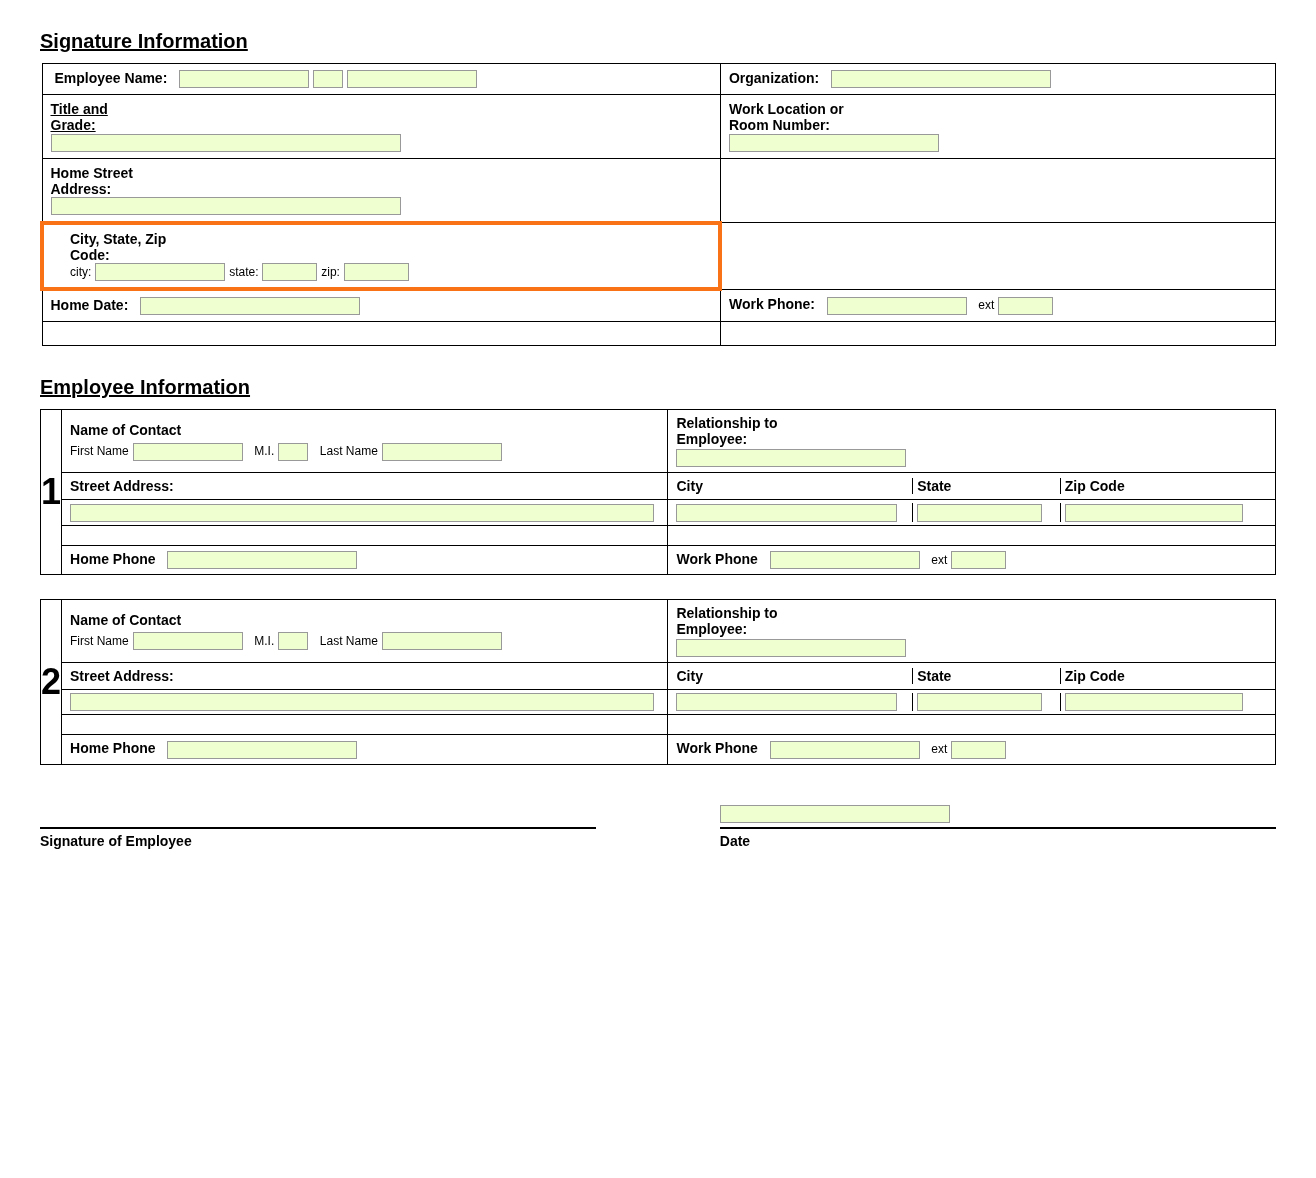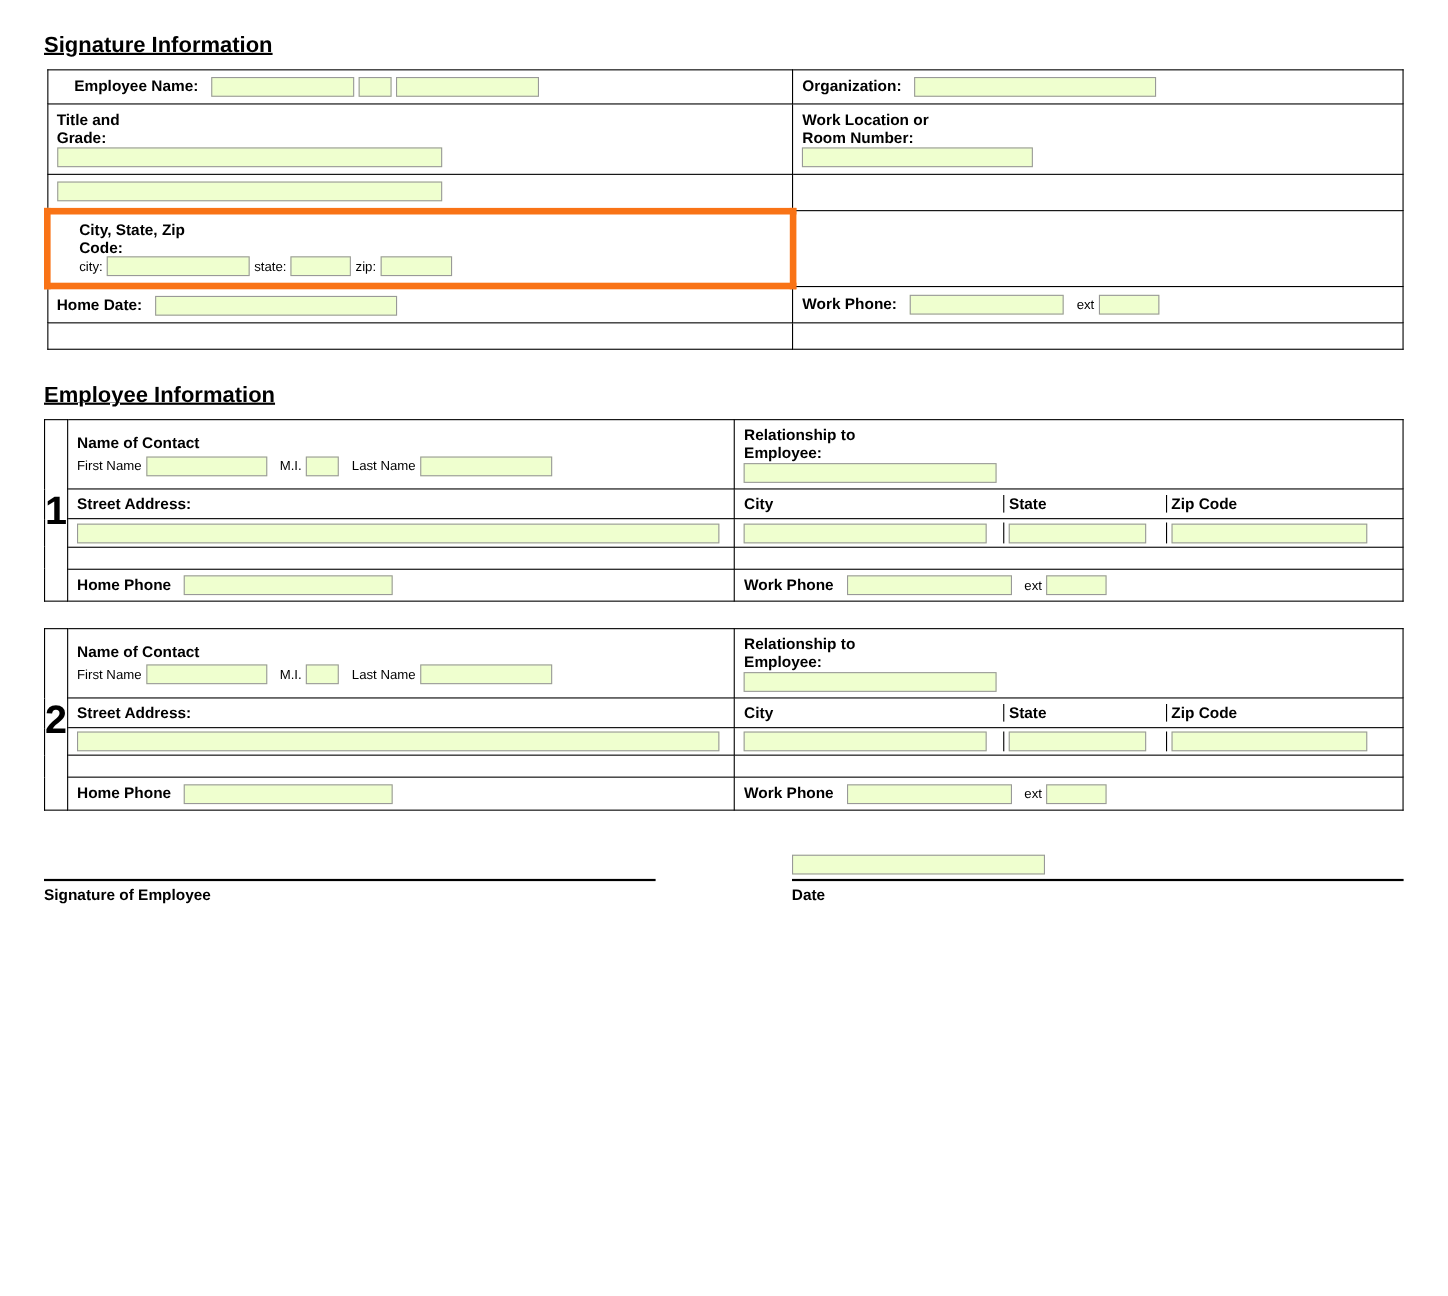--- a/index.html
+++ b/index.html
@@ -40,54 +40,55 @@
 </head>
 <body>
 
 <div>
   <div class="section-title">Signature Information</div>
 
   <table class="emp-table" style="width:100%; border-collapse:collapse; margin-bottom:30px;">
 
     <tbody>
         <tr>
-      <td style="width:55%; border:1px solid #000; padding:6px 24px;">
+      <td style="width:55%; border:1px solid #000; padding:6px 12px;">
         <span class="label-bold">Employee Name:</span>
         &nbsp;
         <input type="text" class="field-input" style="width: 130px;">
         <input type="text" class="field-input" style="width: 30px;">
         <input type="text" class="field-input" style="width: 130px;">
       </td>
       <td style="width:45%; border:1px solid #000; padding:6px 8px;">
         <span class="label-bold">Organization:</span>
         &nbsp;
         <input type="text" class="field-input" style="width: 220px;">
       </td>
     </tr>
 
     <tr>
-      <td style="border:1px solid #000; padding:6px 8px; vertical-align:bottom;">
+      <td style="border:1px solid #000; padding:6px 8px; vertical-align:bottom;text-decoration:underline;">
         <div class="label-bold">Title and<br>Grade:</div>
         <input type="text" class="field-input" style="width: 350px;">
       </td>
       <td style="border:1px solid #000; padding:6px 8px; vertical-align:bottom;">
         <div class="label-bold">Work Location or<br>Room Number:</div>
         <input type="text" class="field-input" style="width: 210px;">
       </td>
     </tr>
 
     <tr>
       <td style="border:1px solid #000; padding:6px 8px; vertical-align:bottom;">
+        <div class="label-bold">Home Street<br>Address:</div>
         <input type="text" class="field-input" style="width: 350px;">
       </td>
       <td style="border:1px solid #000; padding:6px 8px;"></td>
     </tr>
 
     <tr>
-      <td style="border:6px solid #f97316; padding:6px 26px; vertical-align:bottom;">
+      <td style="border:4px solid #f97316; padding:6px 26px; vertical-align:bottom;">
         <div class="label-bold">City, State, Zip<br>Code:</div>
         <span class="small-label">city:</span>
         <input type="text" class="field-input" style="width: 130px;">
         <span class="small-label">state:</span>
         <input type="text" class="field-input" style="width: 55px;">
         <span class="small-label">zip:</span>
         <input type="text" class="field-input" style="width: 65px;">
       </td>
       <td style="border:1px solid #000; padding:6px 8px;"></td>
     </tr>

